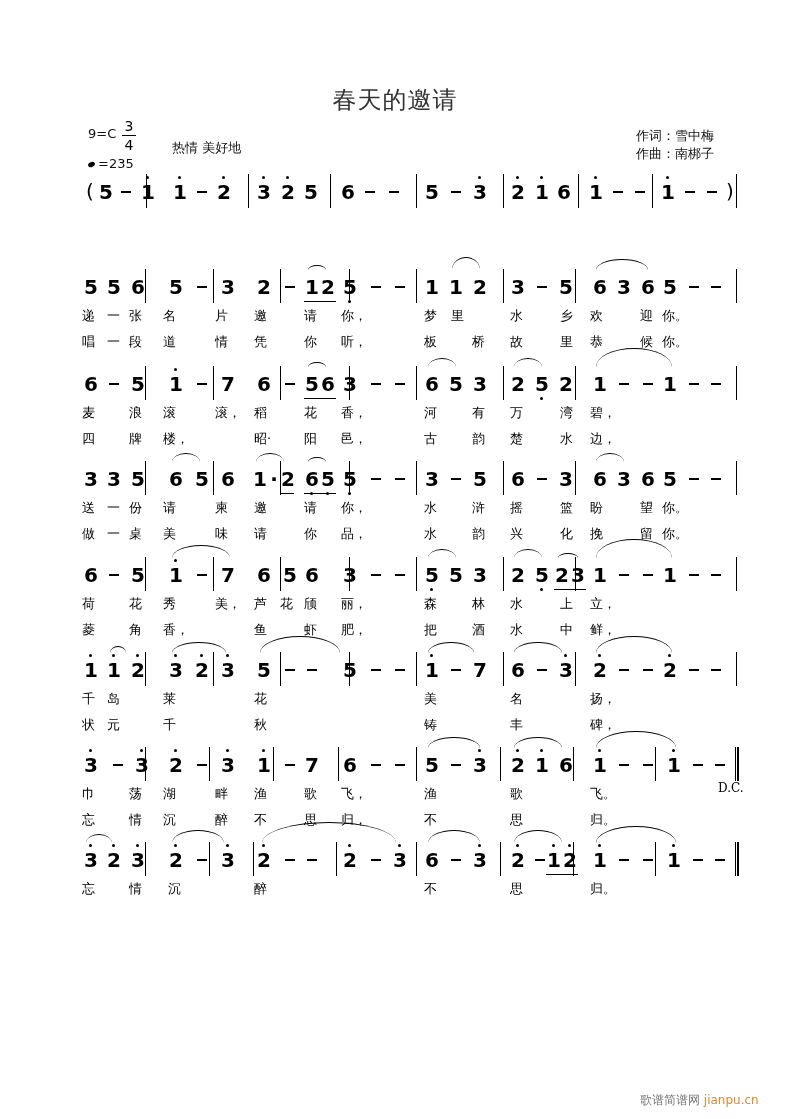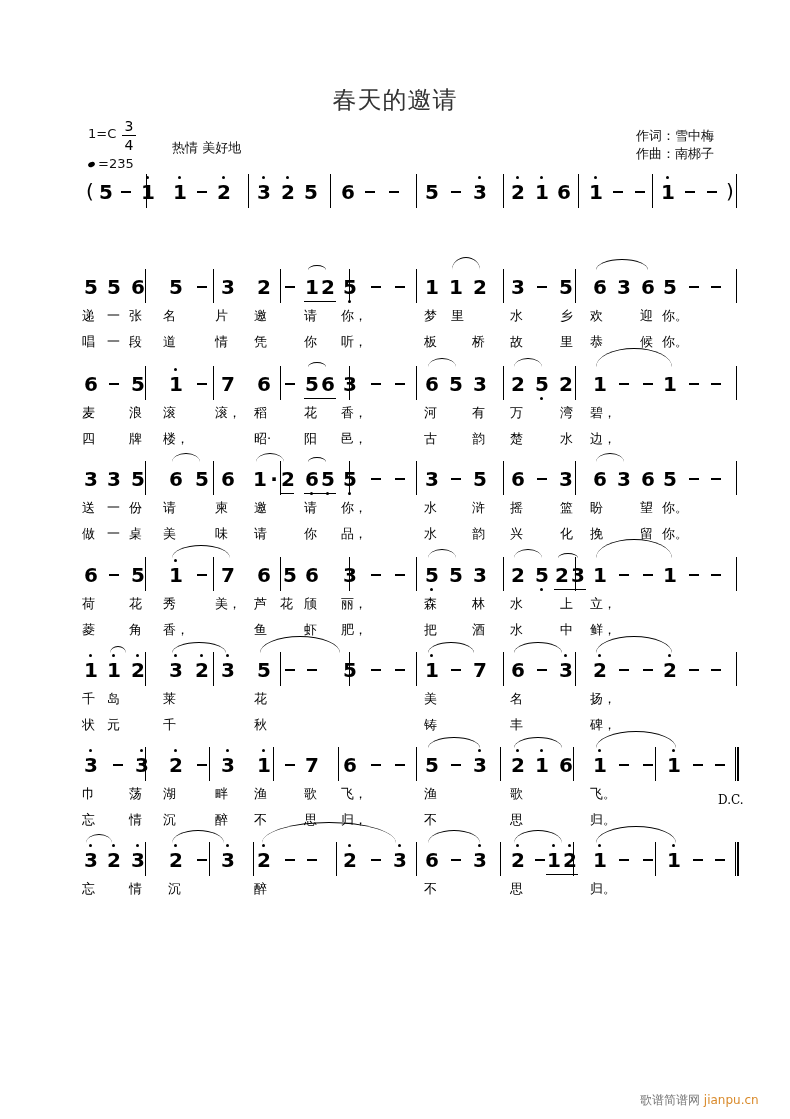--- a/index.html
+++ b/index.html
@@ -26,21 +26,21 @@
   .paren { position:absolute; font-size:20px; font-weight:normal; }
   .dc { position:absolute; font-family:"DejaVu Serif", serif; font-size:12px; }
   .watermark { position:absolute; left:640px; top:1092px; font-size:12px; color:#777; }
   .watermark .url { color:#d98a2b; }
 </style>
 </head>
 <body>
 
 <div class="title">春天的邀请</div>
 
-<div class="meta key">1=C</div>
+<div class="meta key">9=C</div>
 <div class="ts">
   <span>3</span>
   <span class="line"></span>
   <span>4</span>
 </div>
 <div class="meta tempo">
   <span class="dot"></span><span>=235</span>
 </div>
 <div class="meta mood">热情 美好地</div>
 <div class="meta credit" style="top:127px;">作词：雪中梅</div>
@@ -456,21 +456,21 @@
       <div class="lyr" style="left: 82px; top: 59px;">忘</div>
       <div class="lyr" style="left: 129px; top: 59px;">情</div>
       <div class="lyr" style="left: 163px; top: 59px;">沉</div>
       <div class="lyr" style="left: 215px; top: 59px;">醉</div>
       <div class="lyr" style="left: 254px; top: 59px;">不</div>
       <div class="lyr" style="left: 304px; top: 59px;">思</div>
       <div class="lyr" style="left: 341px; top: 59px;">归，</div>
       <div class="lyr" style="left: 424px; top: 59px;">不</div>
       <div class="lyr" style="left: 510px; top: 59px;">思</div>
       <div class="lyr" style="left: 590px; top: 59px;">归。</div>
-      <div class="dc" style="left: 718px; top: 40px;">D.C.</div>
+      <div class="dc" style="left: 718px; top: 28px;">D.C.</div>
     </div>
     <div class="system" style="top: 848px;">
       <div class="n" style="left: 83px;"><span>3</span><span class="hd"></span></div>
       <div class="n" style="left: 106px;"><span>2</span><span class="hd"></span></div>
       <div class="n" style="left: 130px;"><span>3</span><span class="hd"></span></div>
       <div class="n" style="left: 168px;"><span>2</span><span class="hd"></span></div>
       <div class="dash" style="left: 197px;"></div>
       <div class="n" style="left: 220px;"><span>3</span><span class="hd"></span></div>
       <div class="n" style="left: 256px;"><span>2</span><span class="hd"></span></div>
       <div class="dash" style="left: 285px;"></div>

